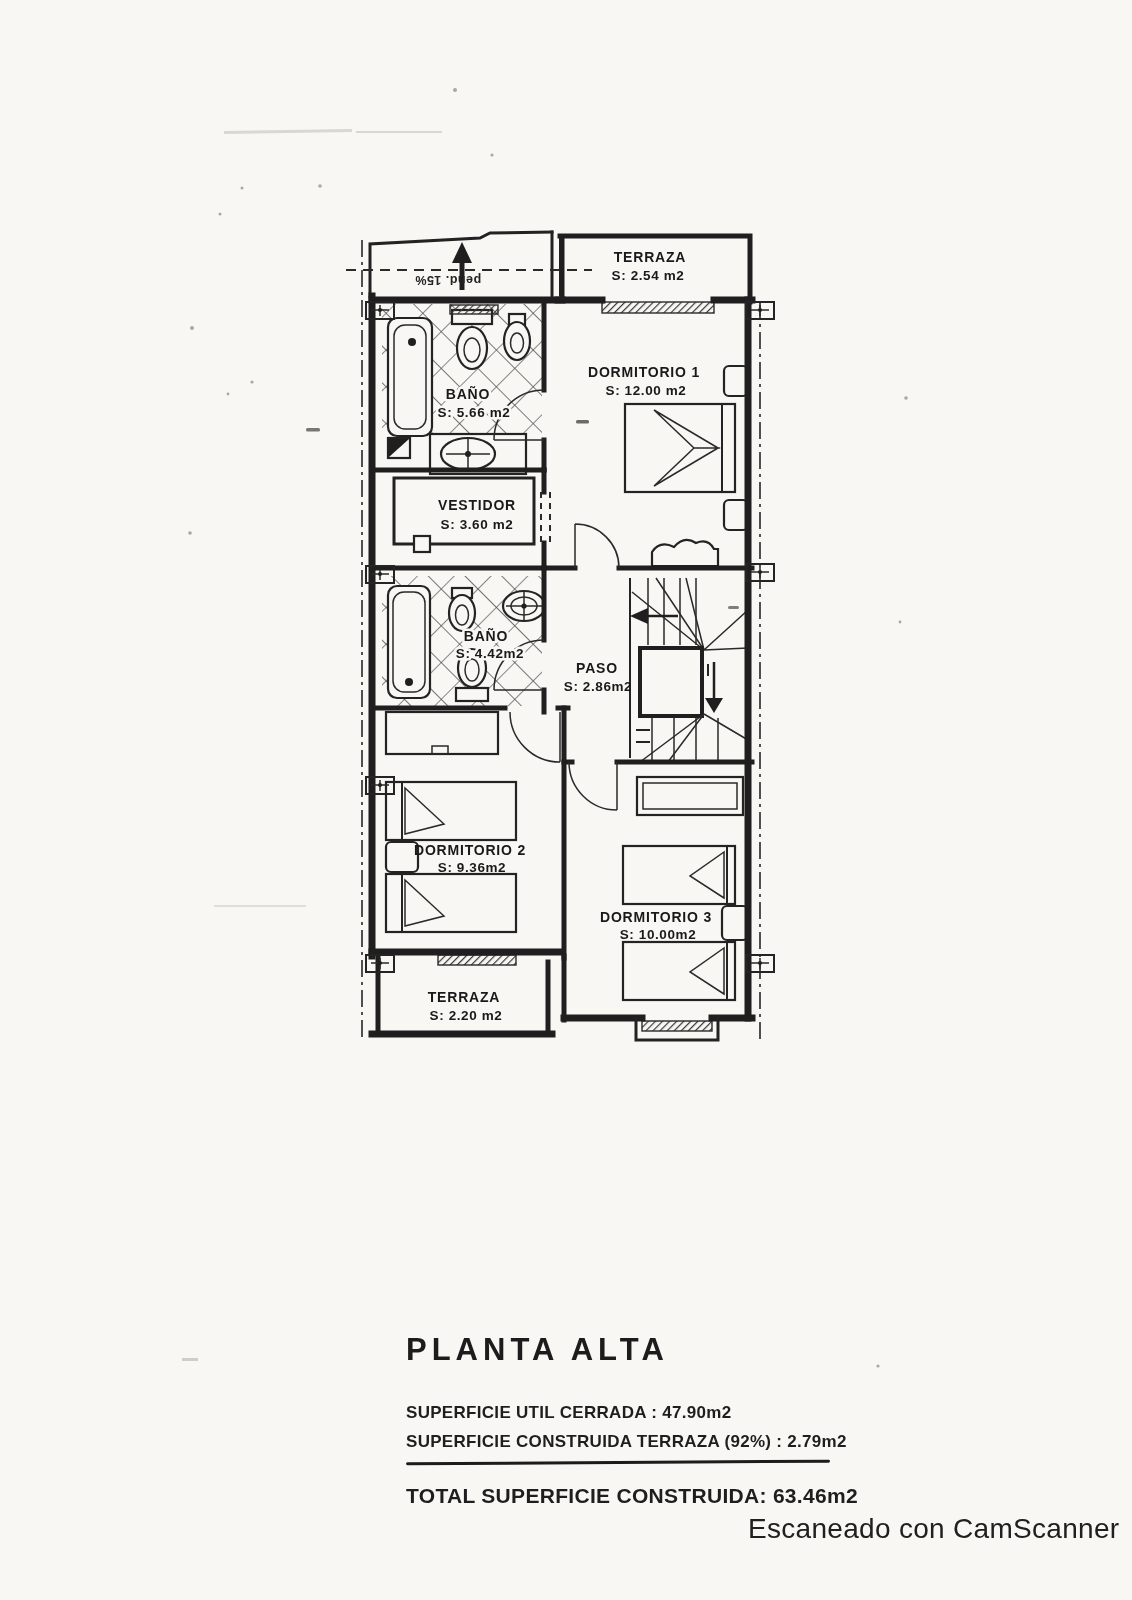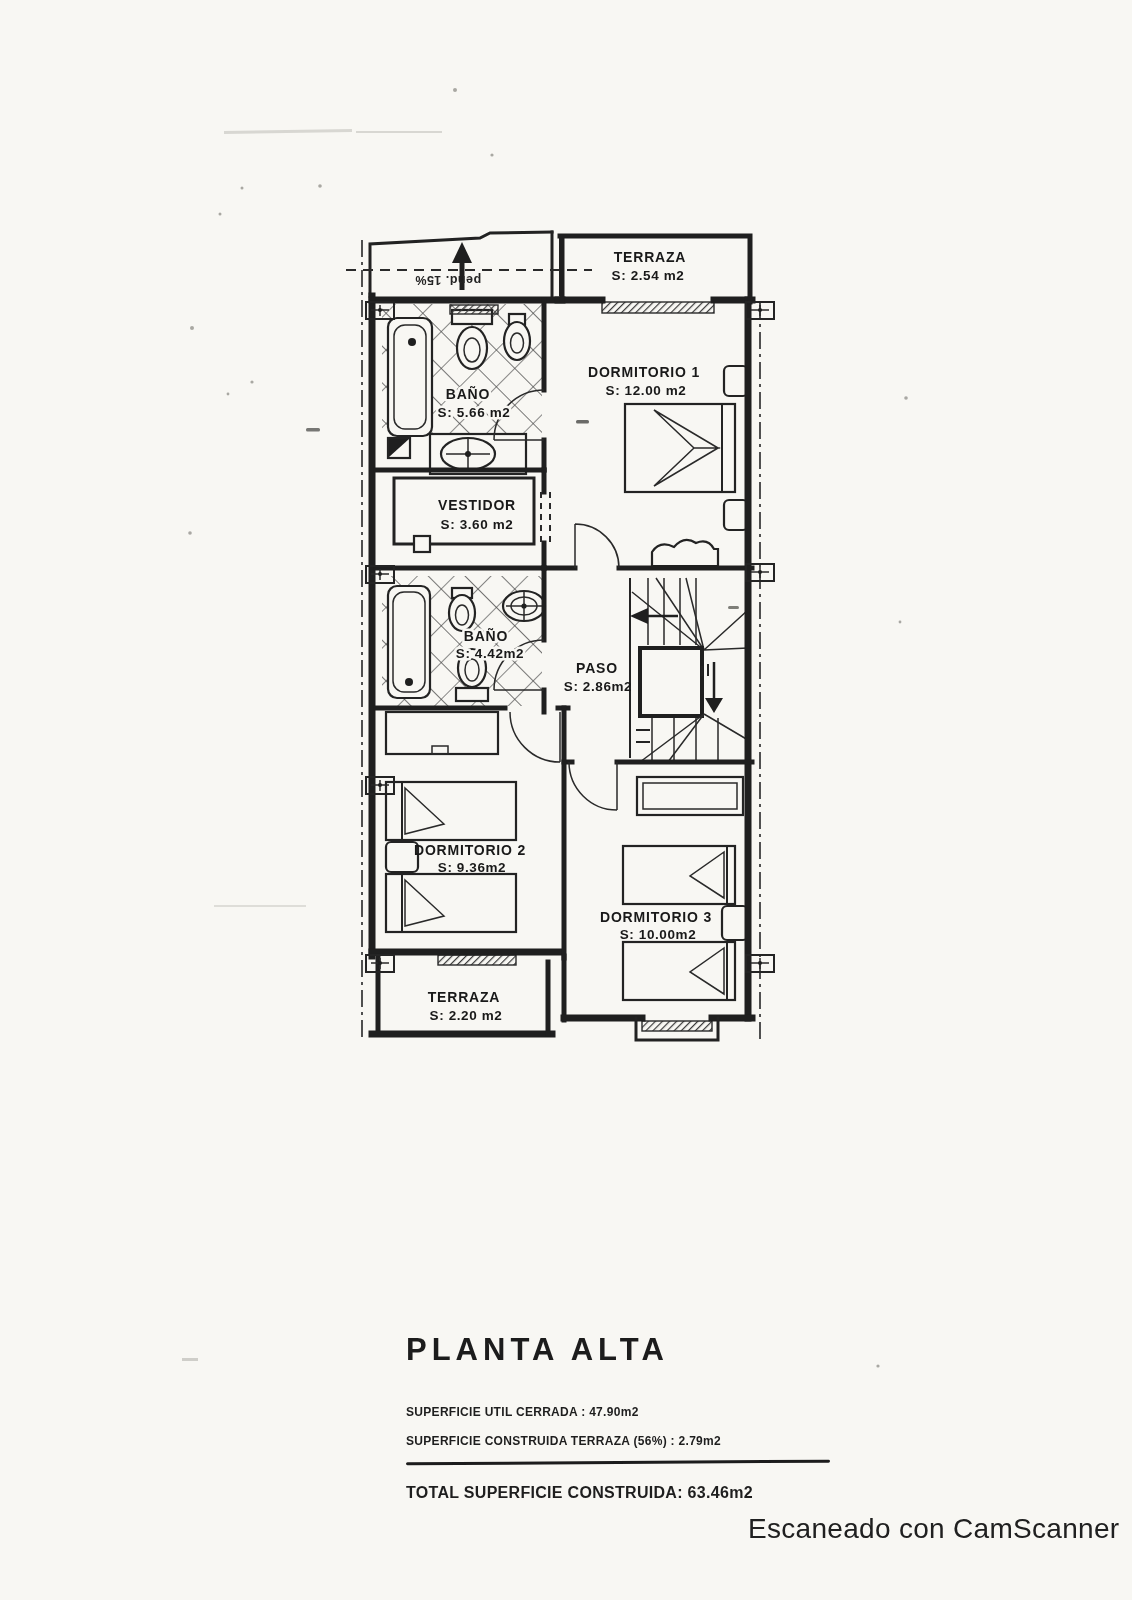--- a/index.html
+++ b/index.html
@@ -24,25 +24,25 @@
   .lbl2{font-family:"Liberation Sans",sans-serif;font-weight:700;font-size:13.5px;
        fill:#191919;letter-spacing:.6px;text-anchor:middle;}
   .halo{paint-order:stroke;stroke:#f8f7f3;stroke-width:5px;stroke-linejoin:round;}
   .slope{font-family:"Liberation Sans",sans-serif;font-weight:700;font-size:12.5px;
        fill:#242424;letter-spacing:.5px;text-anchor:middle;}
 
   
   .titleblock{position:absolute;left:406px;top:1288px;width:460px;color:#1c1c1c;}
   .plan-title{font-size:31px;font-weight:700;letter-spacing:5px;color:#1c1c1c;margin-top:44px;}
   .summary{margin-top:30px;}
-  .summary-line{font-size:12px;font-weight:700;letter-spacing:.3px;line-height:29px;
+  .summary-line{font-size:17px;font-weight:700;letter-spacing:.3px;line-height:29px;
        color:#1e1e1e;white-space:nowrap;}
   .rule{width:424px;height:3px;background:#1c1c1c;margin-top:5px;border-radius:2px;
        transform:rotate(-.35deg);}
-  .total-line{margin-top:20px;font-size:16px;font-weight:700;letter-spacing:.3px;
+  .total-line{margin-top:20px;font-size:21px;font-weight:700;letter-spacing:.3px;
        color:#1e1e1e;white-space:nowrap;}
 
   .camscanner{position:absolute;left:748px;top:1513px;font-size:28px;font-weight:400;
        color:#202020;letter-spacing:.3px;white-space:nowrap;}
 
   
   .art{position:absolute;background:#d8d7d2;}
 </style>
 </head>
 <body>
@@ -297,21 +297,21 @@
 
       <text class="lbl" x="464" y="1002">TERRAZA</text>
       <text class="lbl2" x="466" y="1020">S:  2.20  m2</text>
     </g>
   </svg>
 
   <div class="titleblock">
     <div class="plan-title">PLANTA  ALTA</div>
     <div class="summary">
       <div class="summary-line">SUPERFICIE  UTIL  CERRADA  :  47.90m2</div>
-      <div class="summary-line">SUPERFICIE  CONSTRUIDA  TERRAZA  (56%)  :  2.79m2</div>
+      <div class="summary-line">SUPERFICIE  CONSTRUIDA  TERRAZA  (92%)  :  2.79m2</div>
       <div class="rule"></div>
       <div class="total-line">TOTAL  SUPERFICIE  CONSTRUIDA:  63.46m2</div>
     </div>
   </div>
 
   <div class="camscanner">Escaneado con CamScanner</div>
 
 </div>
 
 </body></html>

